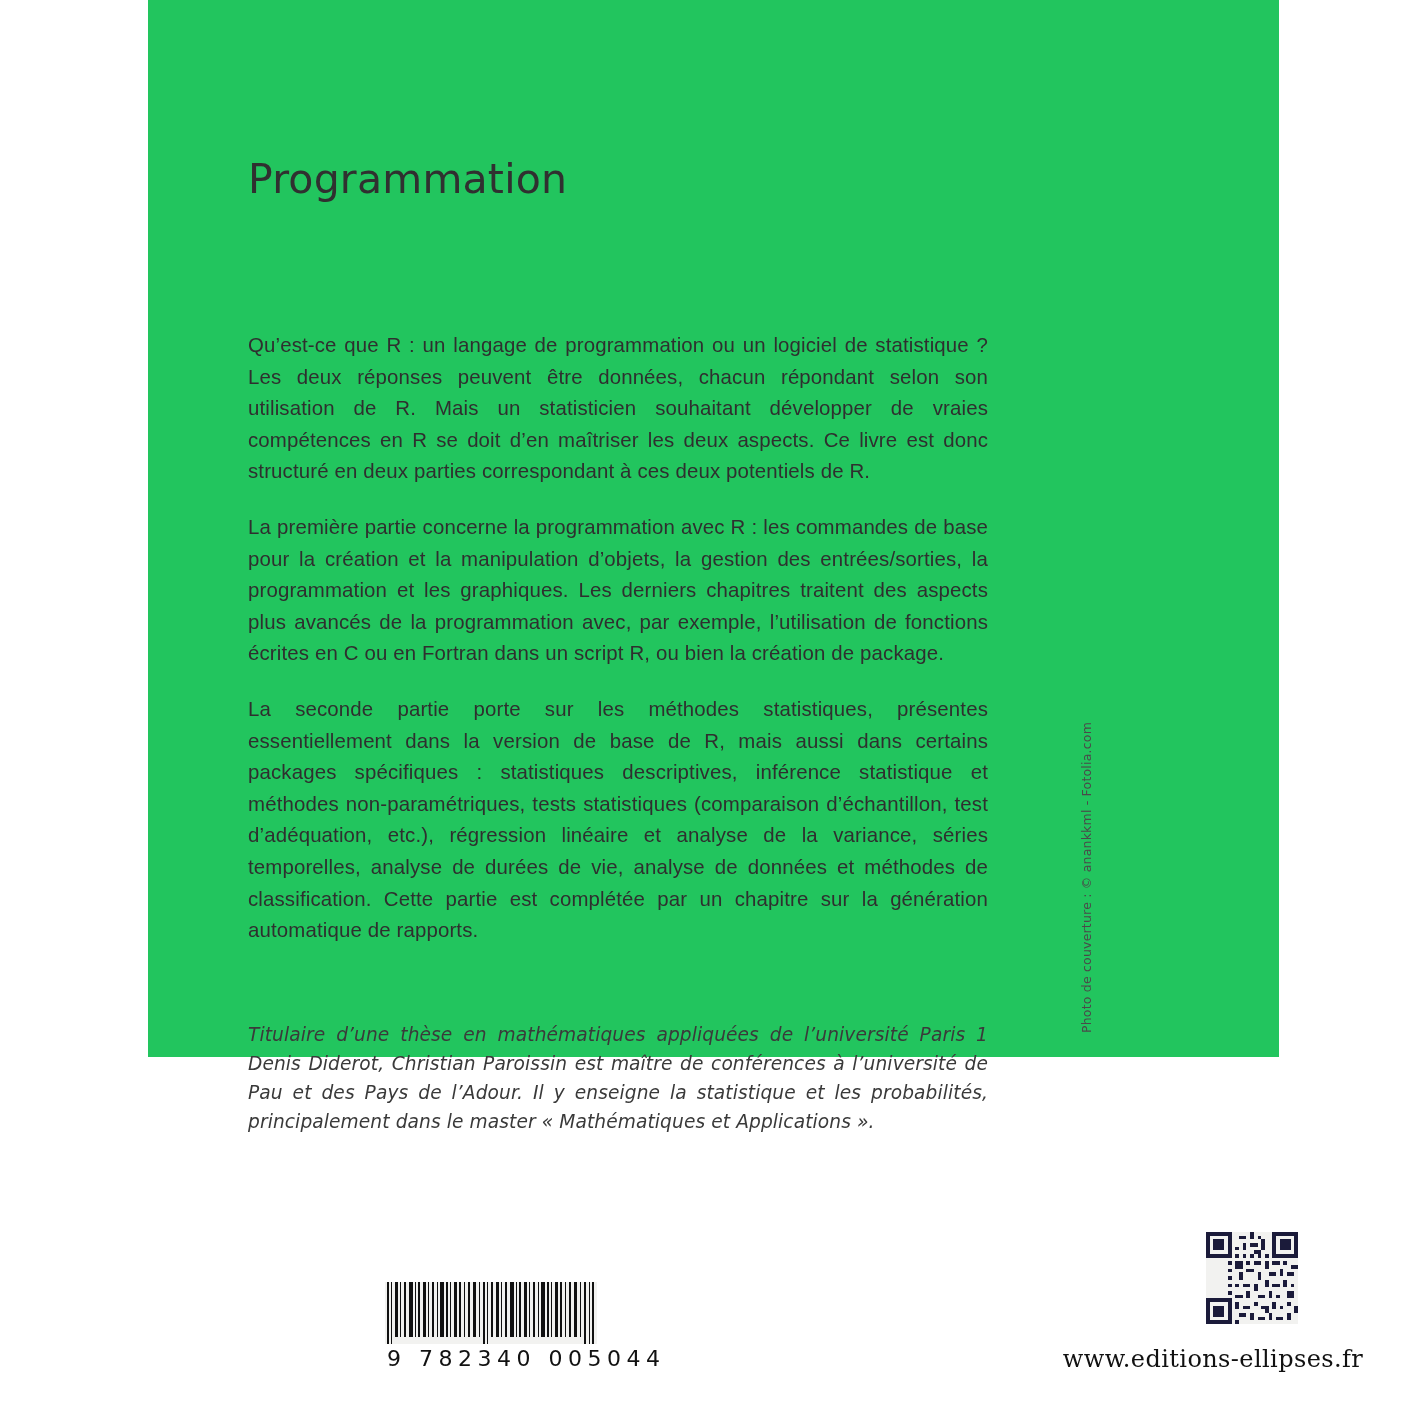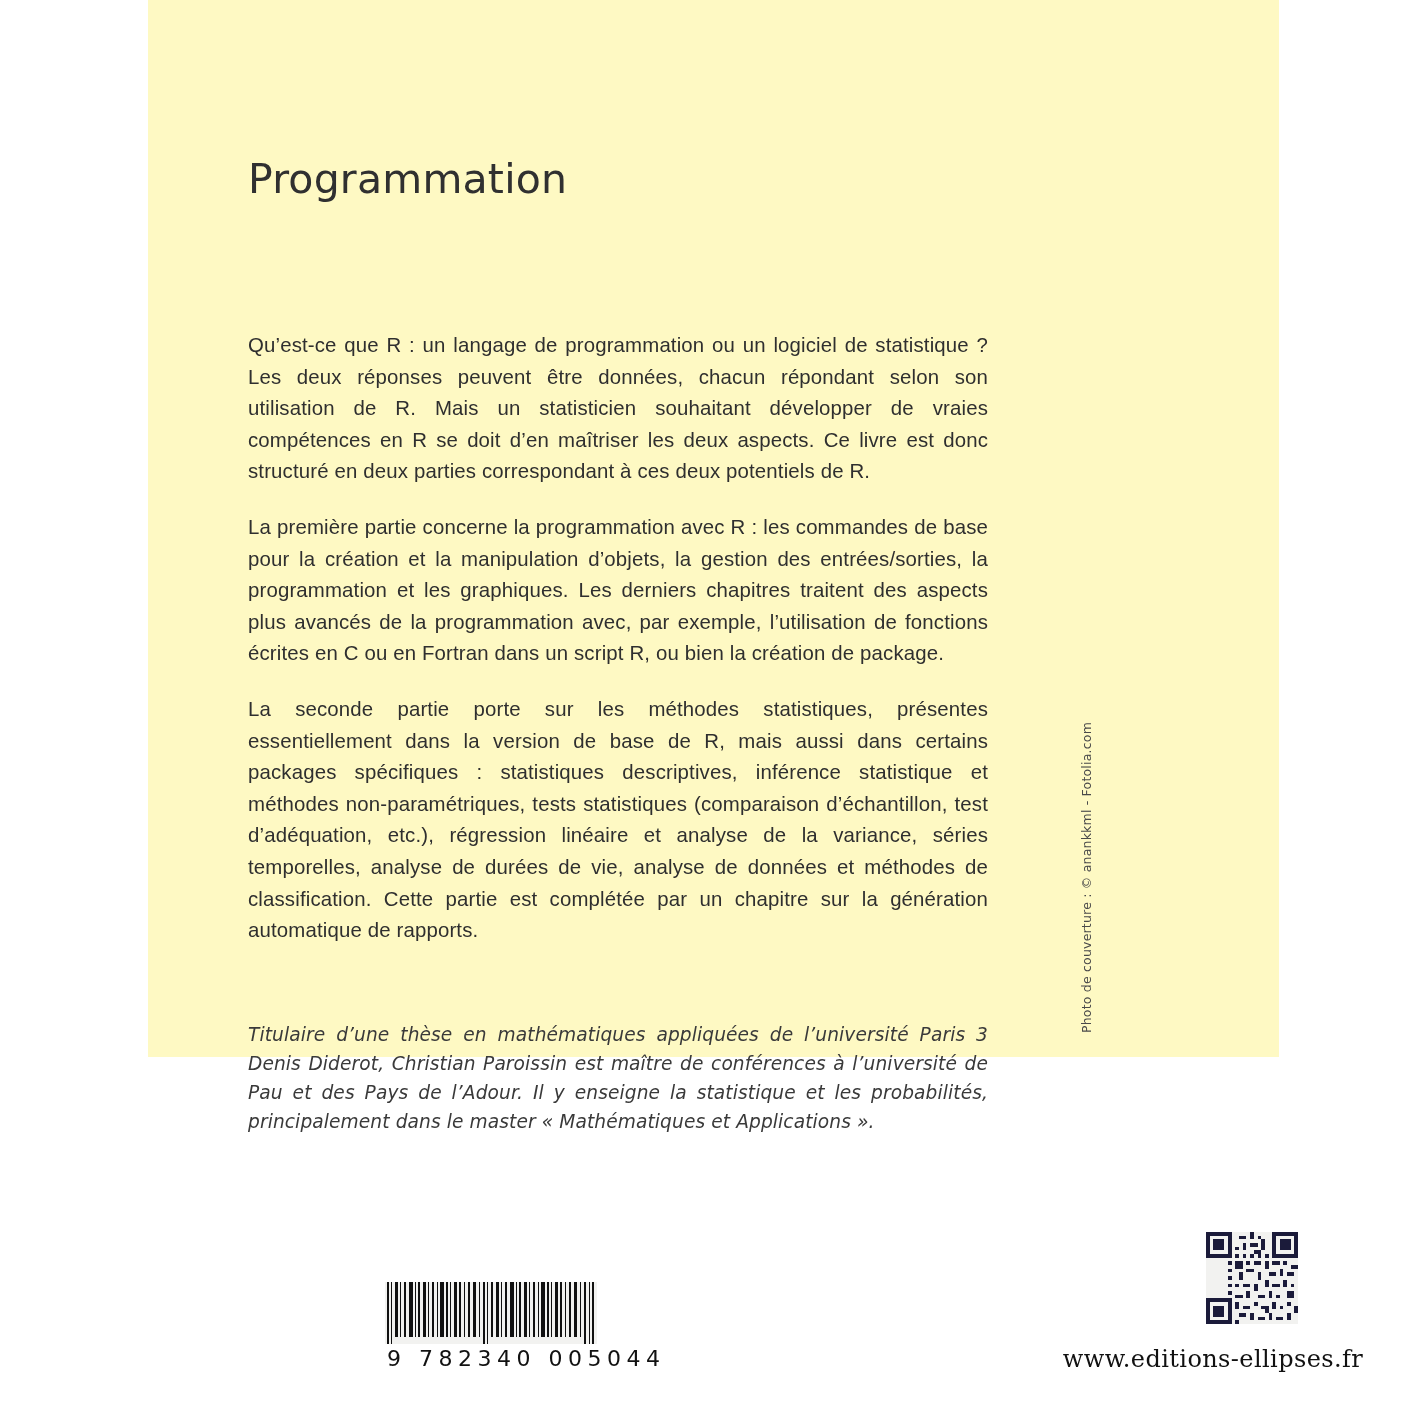--- a/index.html
+++ b/index.html
@@ -13,21 +13,21 @@
     font-family: "Liberation Sans", sans-serif;
     overflow: hidden;
   }
 
   .page {
     position: absolute;
     left: 148px;
     top: 0px;
     width: 1131px;
     height: 1057px;
-    background: #fef9c3;
+    background: #22c55e;
     box-sizing: border-box;
   }
 
   .inner {
     position: absolute;
     left: 100px;
     top: 0;
     width: 880px;
     height: 100%;
   }
@@ -153,21 +153,21 @@
       <div class="title-line">Programmation</div>
     </div>
 
     <div class="body-block">
       <p class="para">Qu’est-ce que R : un langage de programmation ou un logiciel de statistique ? Les deux réponses peuvent être données, chacun répondant selon son utilisation de R. Mais un statisticien souhaitant développer de vraies compétences en R se doit d’en maîtriser les deux aspects. Ce livre est donc structuré en deux parties correspondant à ces deux potentiels de R.</p>
       <p class="para">La première partie concerne la programmation avec R : les commandes de base pour la création et la manipulation d’objets, la gestion des entrées/sorties, la programmation et les graphiques. Les derniers chapitres traitent des aspects plus avancés de la programmation avec, par exemple, l’utilisation de fonctions écrites en C ou en Fortran dans un script R, ou bien la création de package.</p>
       <p class="para">La seconde partie porte sur les méthodes statistiques, présentes essentiellement dans la version de base de R, mais aussi dans certains packages spécifiques : statistiques descriptives, inférence statistique et méthodes non-paramétriques, tests statistiques (comparaison d’échantillon, test d’adéquation, etc.), régression linéaire et analyse de la variance, séries temporelles, analyse de durées de vie, analyse de données et méthodes de classification. Cette partie est complétée par un chapitre sur la génération automatique de rapports.</p>
     </div>
 
     <div class="bio-block">
-      <p class="bio">Titulaire d’une thèse en mathématiques appliquées de l’université Paris 3 Denis Diderot, Christian Paroissin est maître de conférences à l’université de Pau et des Pays de l’Adour. Il y enseigne la statistique et les probabilités, principalement dans le master « Mathématiques et Applications ».</p>
+      <p class="bio">Titulaire d’une thèse en mathématiques appliquées de l’université Paris 1 Denis Diderot, Christian Paroissin est maître de conférences à l’université de Pau et des Pays de l’Adour. Il y enseigne la statistique et les probabilités, principalement dans le master « Mathématiques et Applications ».</p>
     </div>
 
     <div class="credit">Photo de couverture :  © anankkml - Fotolia.com</div>
 
     <div class="barcode-wrap">
       <svg class="barcode" viewBox="0 0 212 62" preserveAspectRatio="none">
         <rect x="0" y="0" width="212" height="62" fill="#f2f2f0"></rect>
         <g fill="#111111">
           <rect x="2" y="0" width="2" height="62"></rect>
           <rect x="6" y="0" width="1" height="62"></rect>

